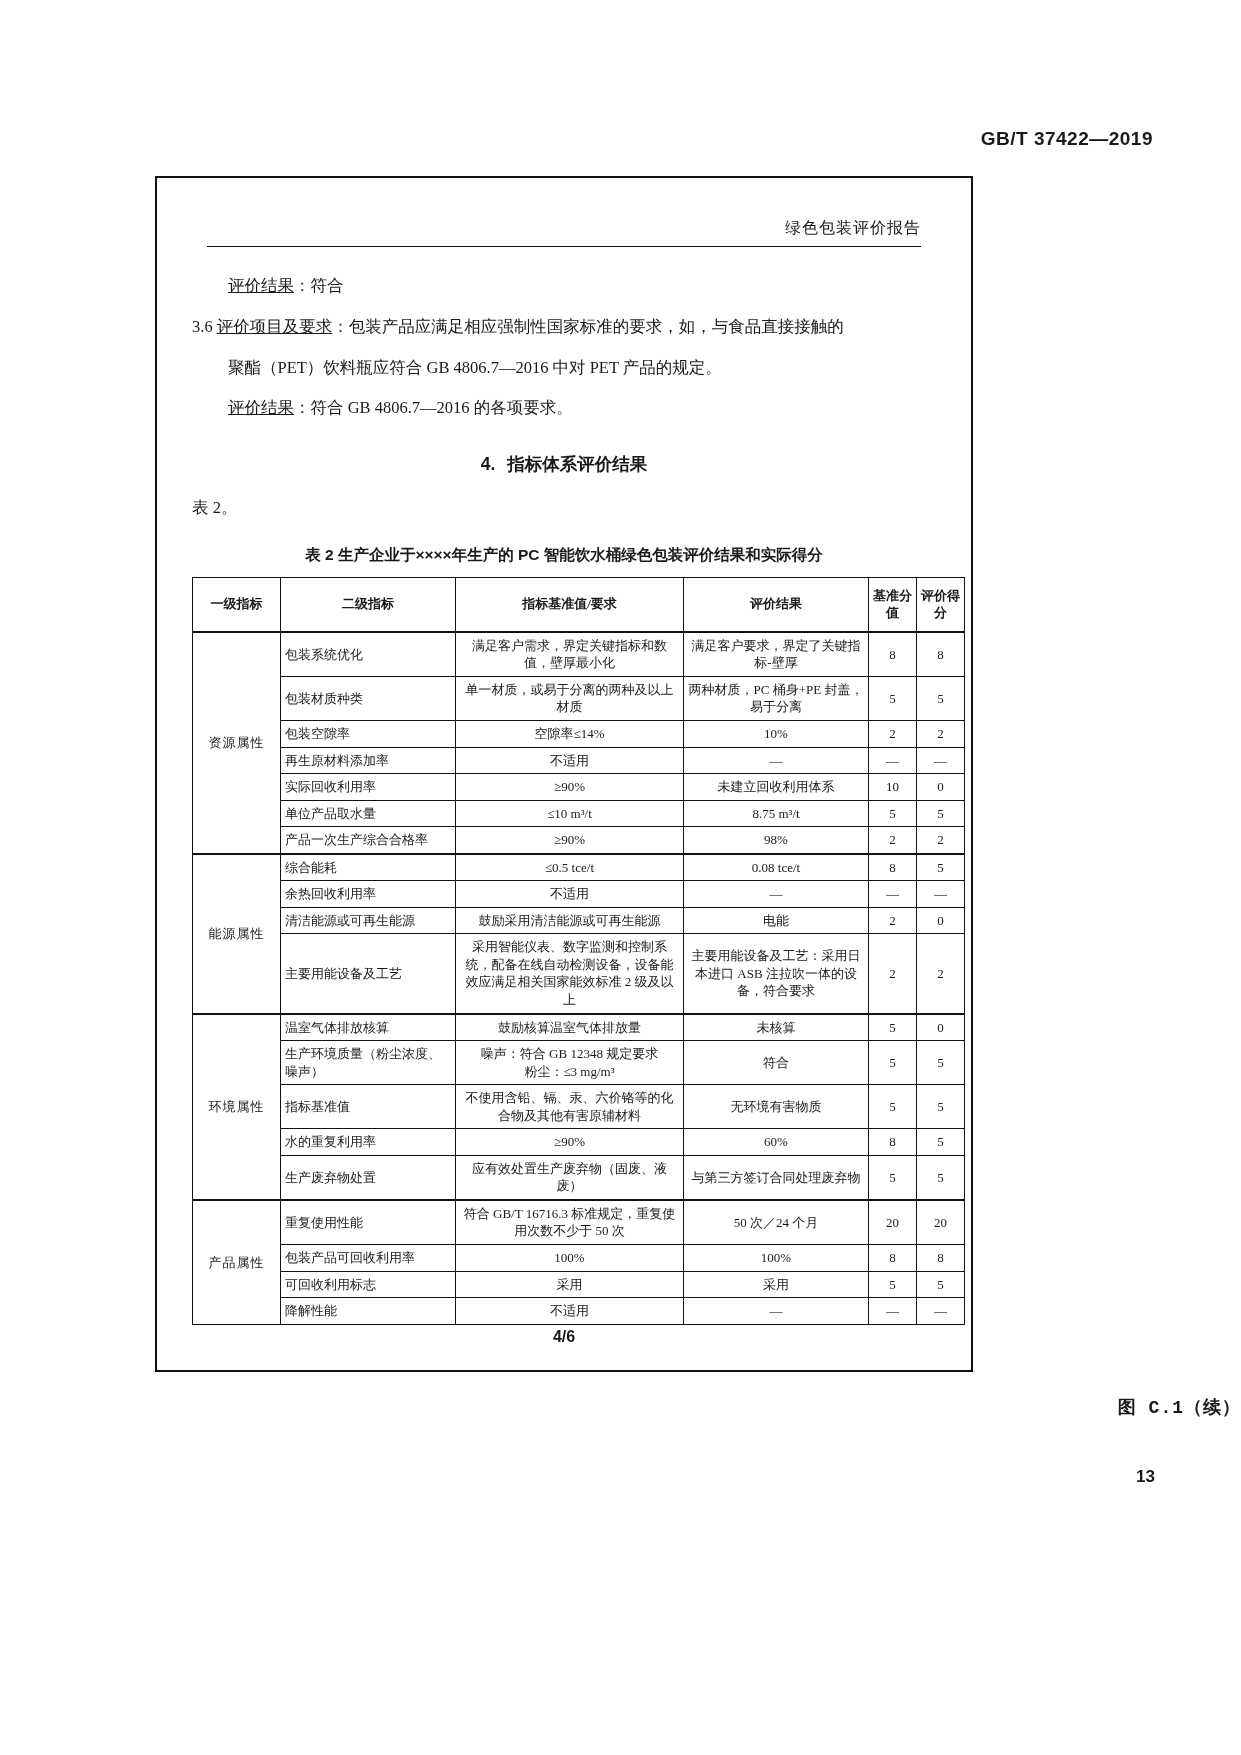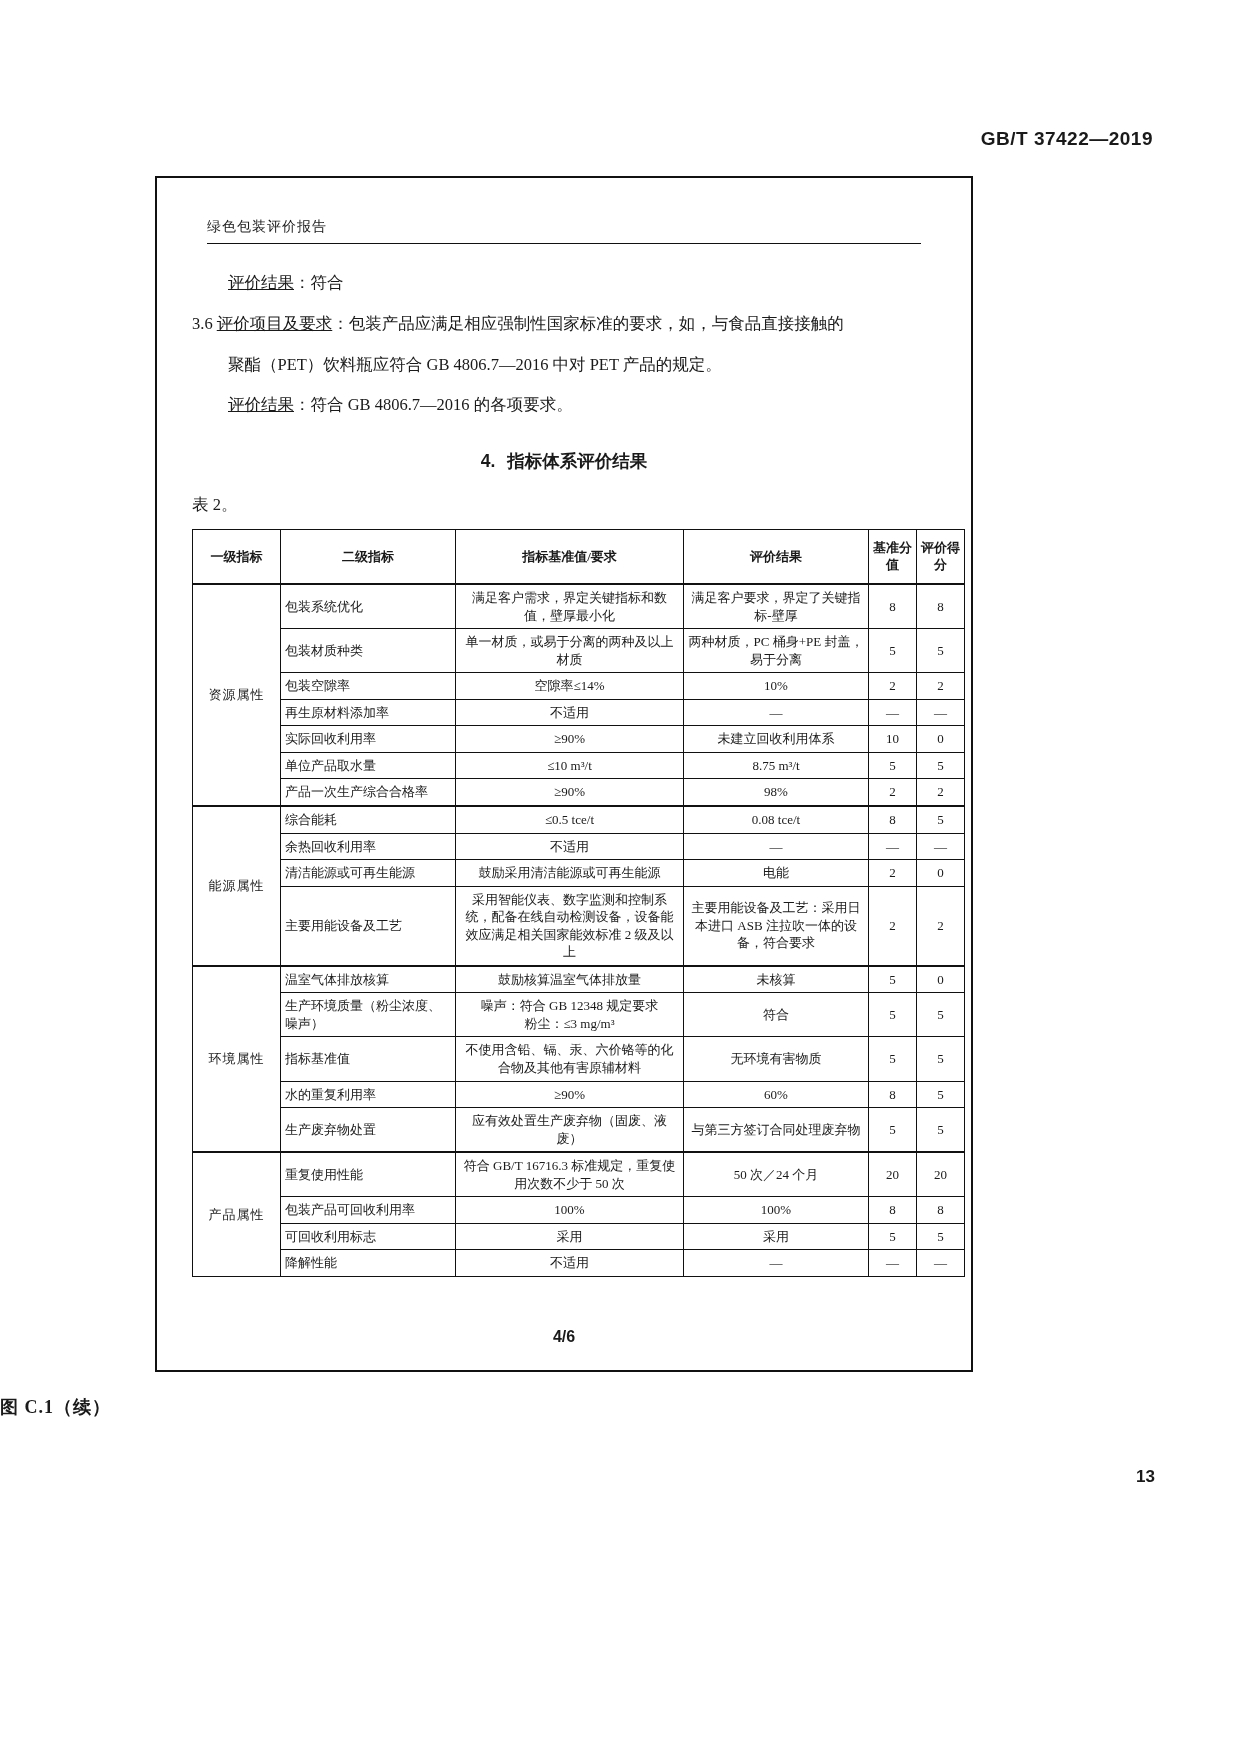--- a/index.html
+++ b/index.html
@@ -42,22 +42,22 @@
   .frame-inner {
     position: absolute;
     left: 0;
     top: 0;
     right: 0;
     bottom: 0;
     padding: 40px 35px 0 35px;
     box-sizing: border-box;
   }
   .form-title {
-    text-align: left;
-    font-size: 14px;
+    text-align: right;
+    font-size: 16px;
     letter-spacing: 1px;
     padding-bottom: 7px;
     border-bottom: 1.6px solid #111;
     margin: 0 15px 0 15px;
   }
   .body-block {
     margin-top: 22px;
     font-size: 16.5px;
     line-height: 2.05;
   }
@@ -122,24 +122,24 @@
     text-align: center;
     font-size: 16px;
     font-family: "Liberation Sans", sans-serif;
     font-weight: bold;
   }
   .fig-caption {
     position: absolute;
     top: 1395px;
     left: 0;
     width: 1241px;
-    text-align: left;
+    text-align: right;
     font-size: 18px;
     font-weight: bold;
-    font-family: Liberation Serif, serif;
+    font-family: Liberation Mono, monospace;
     letter-spacing: 1px;
   }
   .folio {
     position: absolute;
     top: 1467px;
     right: 86px;
     font-family: "Liberation Sans", sans-serif;
     font-weight: bold;
     font-size: 17px;
   }
@@ -172,20 +172,21 @@
         <p class="para indent-1">
           <span class="u">评价结果</span><span>：符合 GB 4806.7—2016 的各项要求。</span>
         </p>
 
         <div class="sec-head">
           <span class="num">4.</span><span>指标体系评价结果</span>
         </div>
 
         <p class="para">表 2。</p>
 
+        <div class="tbl-caption">表 2  生产企业于××××年生产的 PC 智能饮水桶绿色包装评价结果和实际得分</div>
 
         <table class="eval">
           <colgroup>
             <col style="width:88px">
             <col style="width:175px">
             <col style="width:228px">
             <col style="width:185px">
             <col style="width:48px">
             <col style="width:48px">
           </colgroup>

